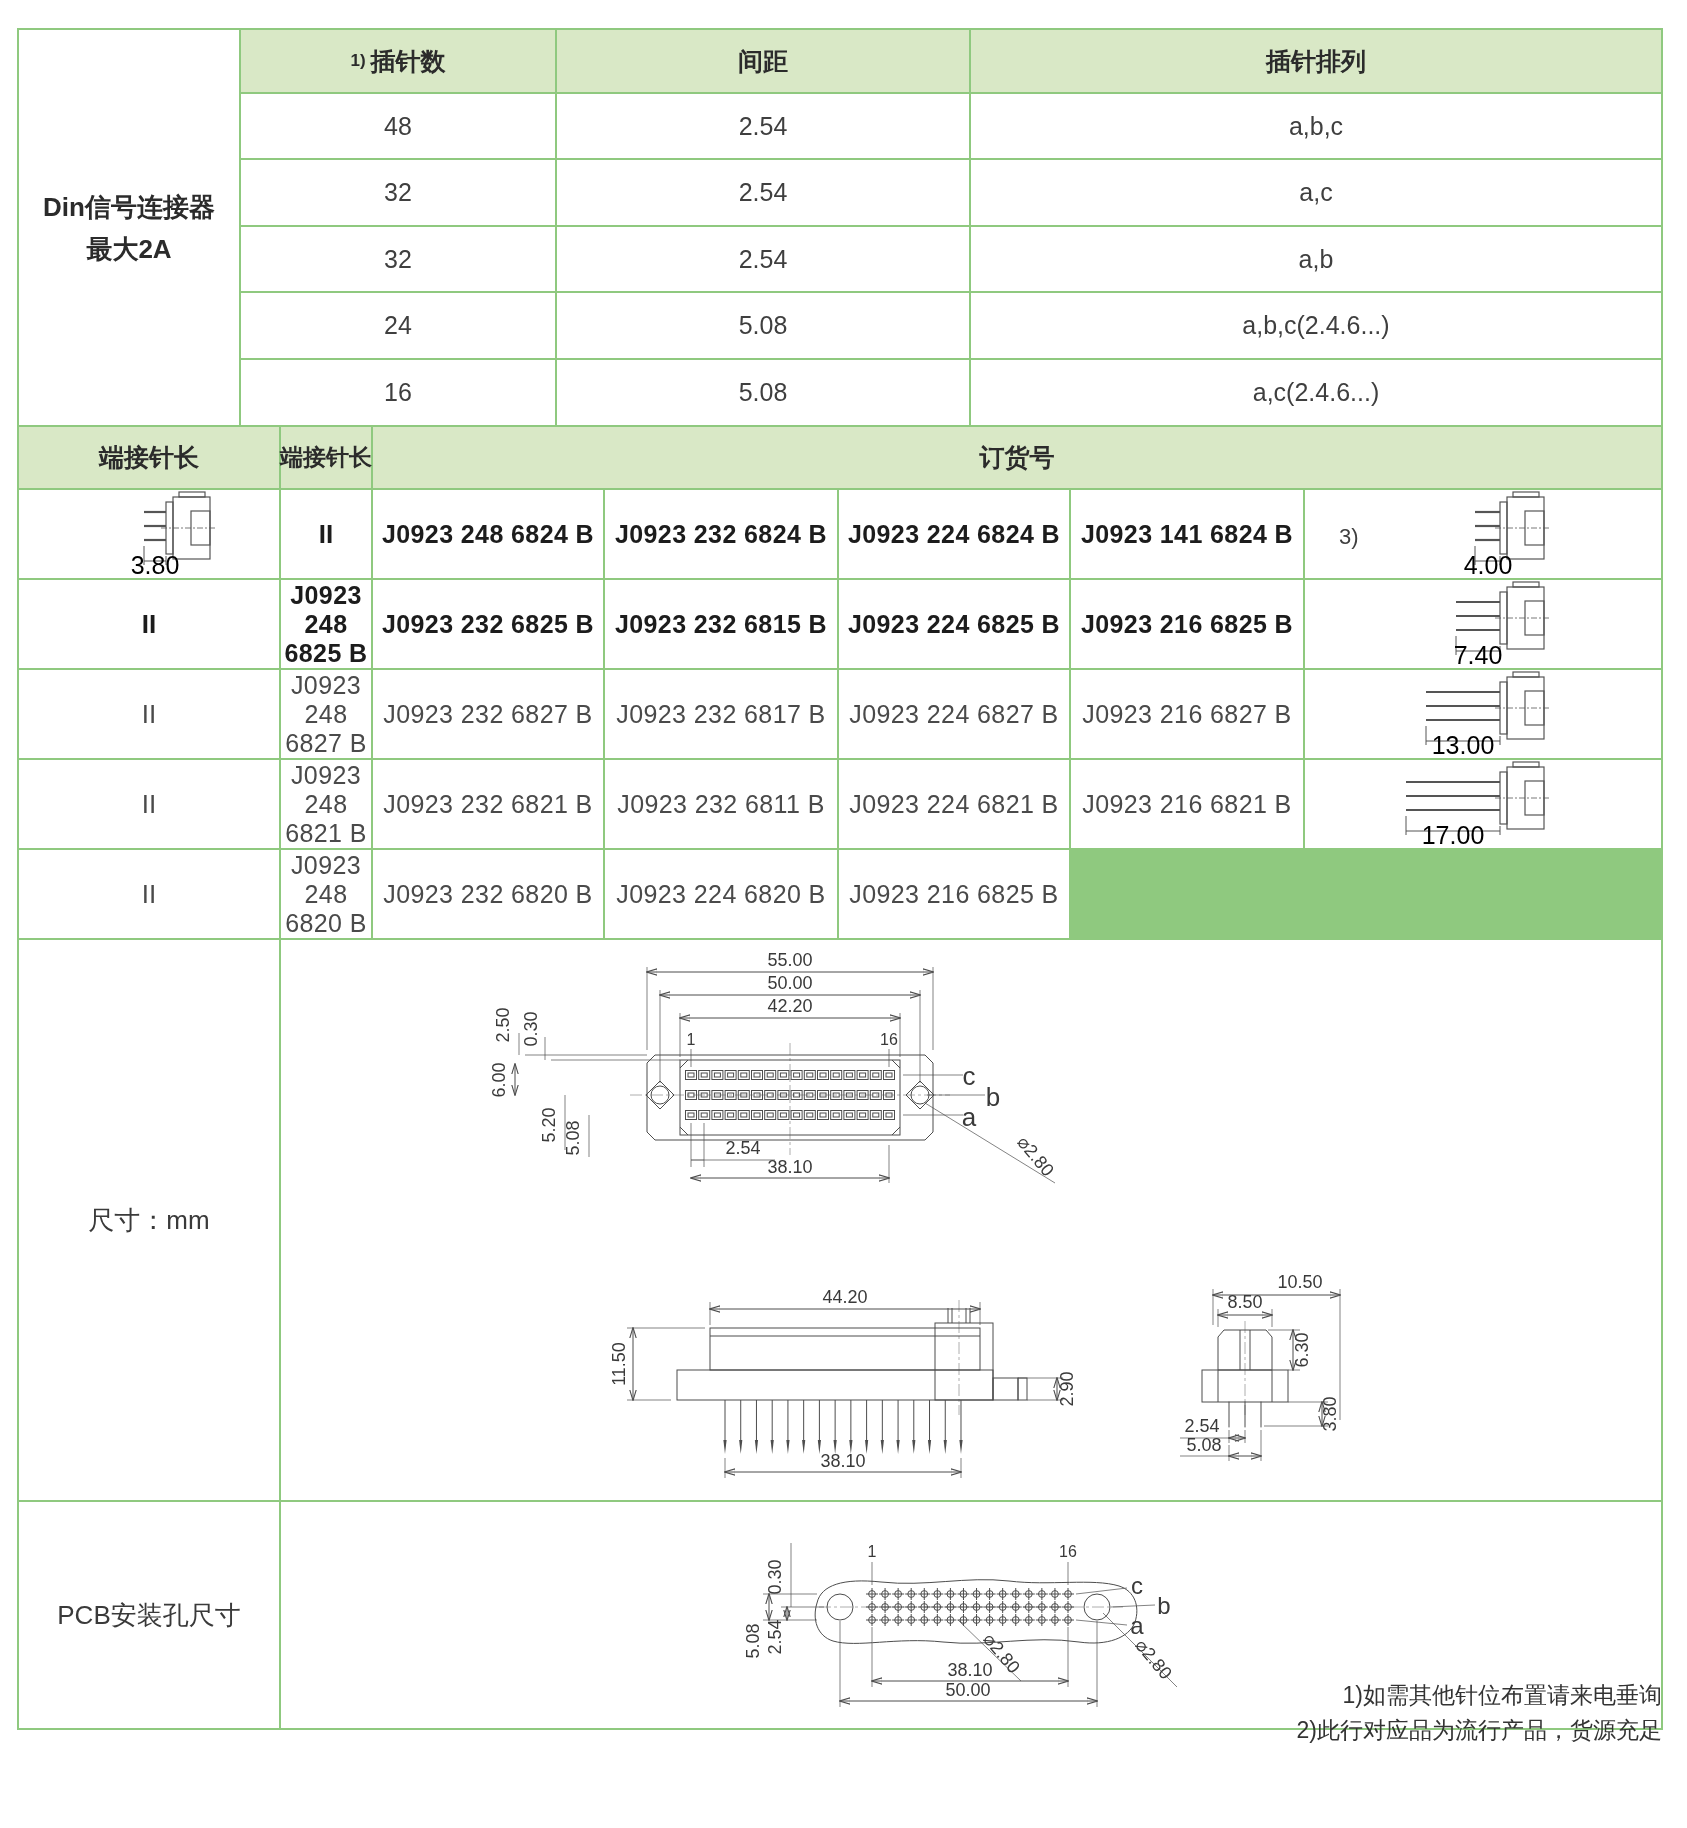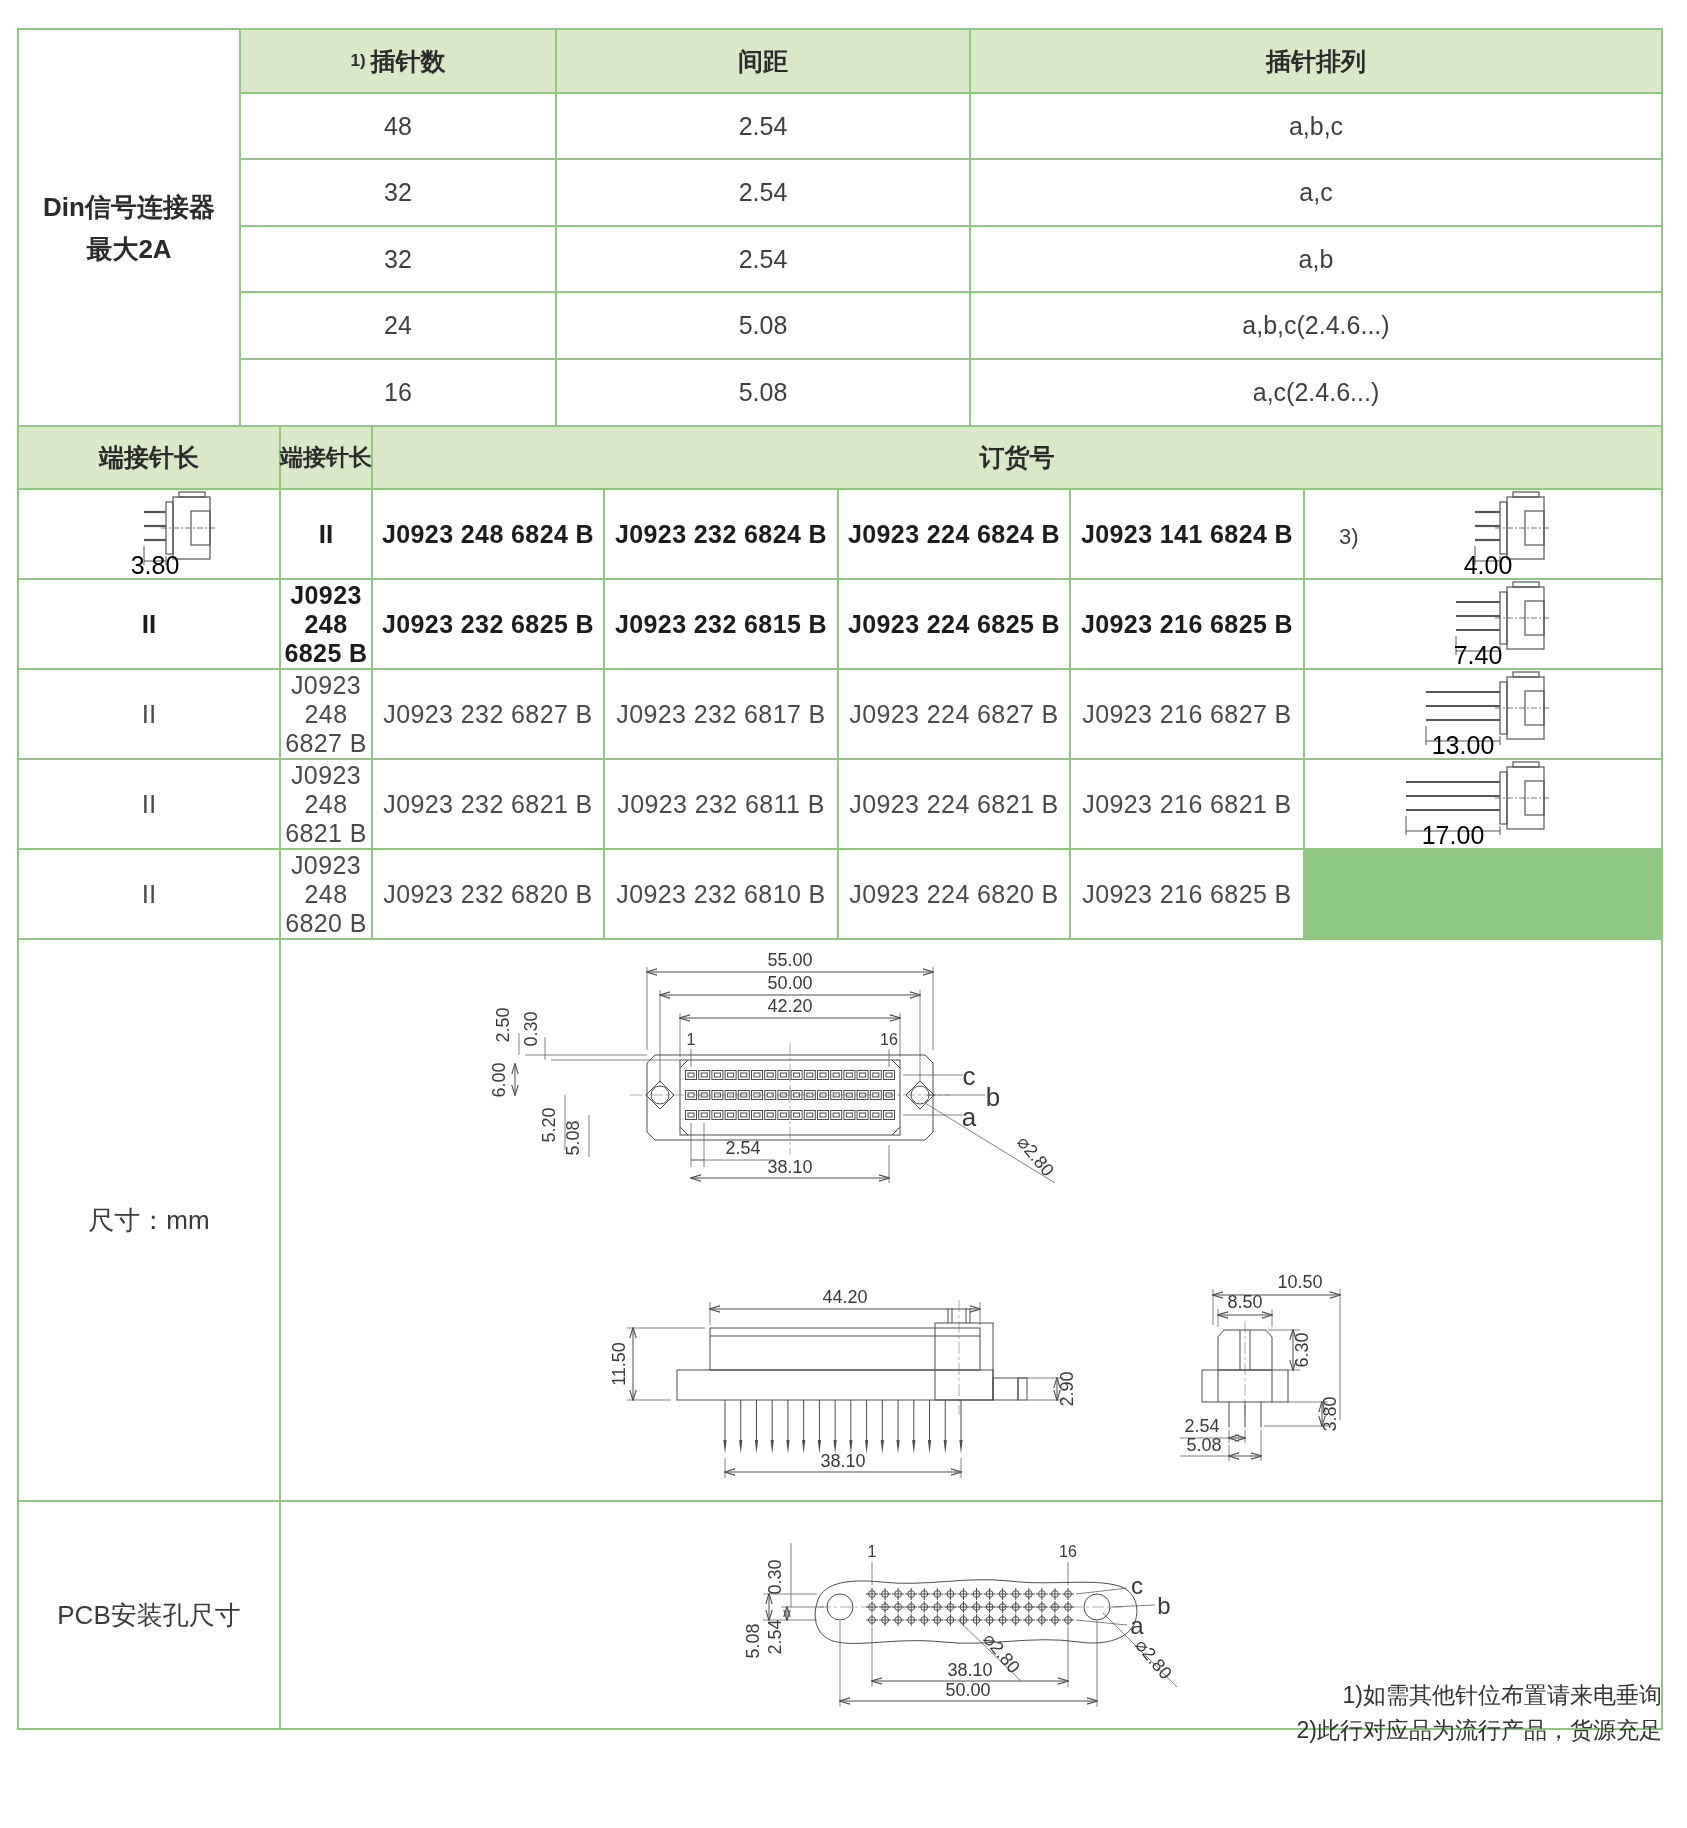--- a/index.html
+++ b/index.html
@@ -201,21 +201,20 @@
             <line x1="8" y1="56" x2="8" y2="75" stroke-width="1"></line>
             <line x1="102" y1="66" x2="102" y2="75" stroke-width="1"></line>
             <line x1="8" y1="71" x2="102" y2="71" stroke-width="1"></line>
           </g>
         <text class="idim" x="55" y="84" text-anchor="middle">17.00</text>
       </svg>
     </div>
     <div class="c grade">II</div>
     <div class="c order">J0923 248 6820 B</div>
     <div class="c order">J0923 232 6820 B</div>
-    <div class="c order">J0923 232 6810 B</div>
     <div class="c order">J0923 224 6820 B</div>
     <div class="c order">J0923 216 6825 B</div>
   </div>
 
   <div class="grid s3">
     <div class="c dim-label">尺寸：mm</div>
     <div class="c content-cell">
 
       <svg class="drawing" style="left:214px;top:5px" width="620" height="255" viewBox="0 0 620 255">
         <defs>

